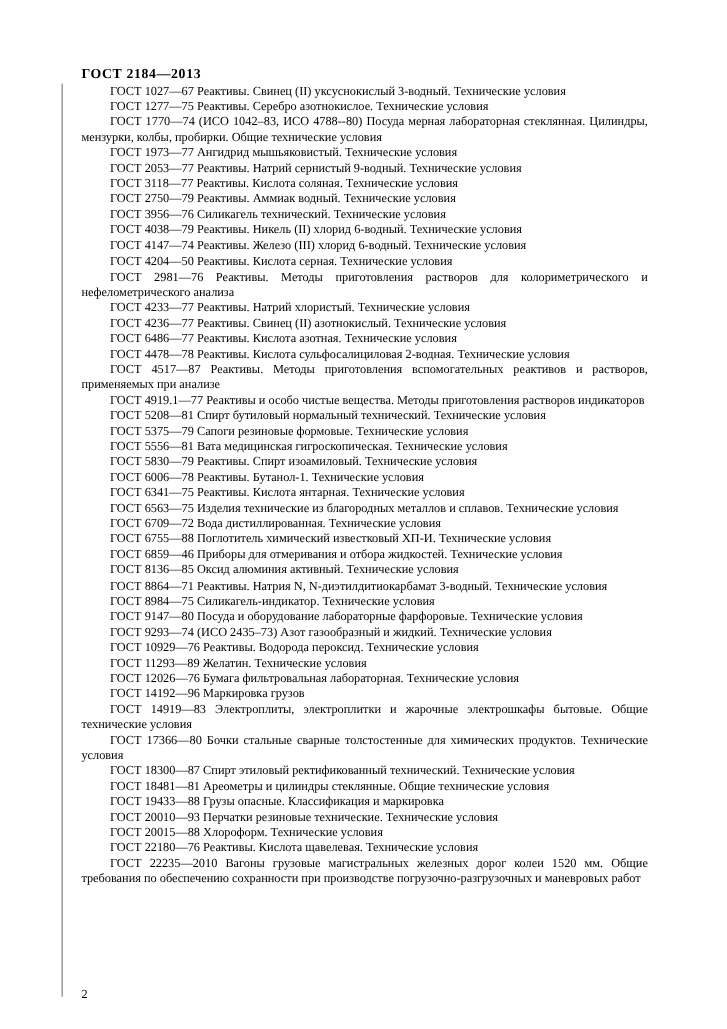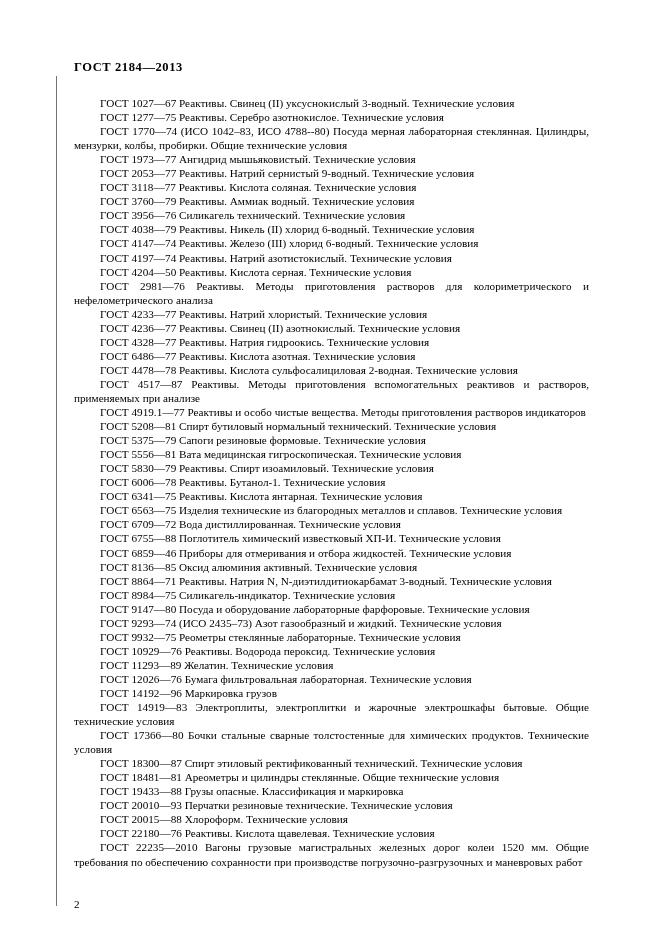--- a/index.html
+++ b/index.html
@@ -35,21 +35,21 @@
     position: absolute;
     left: 56px;
     top: 76px;
     width: 1px;
     height: 830px;
     background: #000000;
     opacity: 0.55;
   }
   .content {
     position: absolute;
-    top: 96px;
+    top: 76px;
     left: 74px;
     width: 515px;
     font-size: 11.2px;
     line-height: 14.05px;
     text-align: justify;
   }
   .content p {
     margin: 0;
     text-indent: 26px;
     text-align: justify;
@@ -72,50 +72,47 @@
 
   <div class="rule"></div>
 
   <div class="content">
     <p>ГОСТ 1027—67 Реактивы. Свинец (II) уксуснокислый 3-водный. Технические условия</p>
     <p>ГОСТ 1277—75 Реактивы. Серебро азотнокислое. Технические условия</p>
     <p>ГОСТ 1770—74 (ИСО 1042–83, ИСО 4788--80) Посуда мерная лабораторная стеклянная. Цилиндры, мензурки, колбы, пробирки. Общие технические условия</p>
     <p>ГОСТ 1973—77 Ангидрид мышьяковистый. Технические условия</p>
     <p>ГОСТ 2053—77 Реактивы. Натрий сернистый 9-водный. Технические условия</p>
     <p>ГОСТ 3118—77 Реактивы. Кислота соляная. Технические условия</p>
-    <p>ГОСТ 3760—79 Реактивы. Аммиак водный. Технические условия</p>
+    <p>ГОСТ 2750—79 Реактивы. Аммиак водный. Технические условия</p>
     <p>ГОСТ 3956—76 Силикагель технический. Технические условия</p>
     <p>ГОСТ 4038—79 Реактивы. Никель (II) хлорид 6-водный. Технические условия</p>
     <p>ГОСТ 4147—74 Реактивы. Железо (III) хлорид 6-водный. Технические условия</p>
-    <p>ГОСТ 4197—74 Реактивы. Натрий азотистокислый. Технические условия</p>
     <p>ГОСТ 4204—50 Реактивы. Кислота серная. Технические условия</p>
     <p>ГОСТ 2981—76 Реактивы. Методы приготовления растворов для колориметрического и нефелометрического анализа</p>
     <p>ГОСТ 4233—77 Реактивы. Натрий хлористый. Технические условия</p>
     <p>ГОСТ 4236—77 Реактивы. Свинец (II) азотнокислый. Технические условия</p>
-    <p>ГОСТ 4328—77 Реактивы. Натрия гидроокись. Технические условия</p>
     <p>ГОСТ 6486—77 Реактивы. Кислота азотная. Технические условия</p>
     <p>ГОСТ 4478—78 Реактивы. Кислота сульфосалициловая 2-водная. Технические условия</p>
     <p>ГОСТ 4517—87 Реактивы. Методы приготовления вспомогательных реактивов и растворов, применяемых при анализе</p>
     <p>ГОСТ 4919.1—77 Реактивы и особо чистые вещества. Методы приготовления растворов индикаторов</p>
     <p>ГОСТ 5208—81 Спирт бутиловый нормальный технический. Технические условия</p>
     <p>ГОСТ 5375—79 Сапоги резиновые формовые. Технические условия</p>
     <p>ГОСТ 5556—81 Вата медицинская гигроскопическая. Технические условия</p>
     <p>ГОСТ 5830—79 Реактивы. Спирт изоамиловый. Технические условия</p>
     <p>ГОСТ 6006—78 Реактивы. Бутанол-1. Технические условия</p>
     <p>ГОСТ 6341—75 Реактивы. Кислота янтарная. Технические условия</p>
     <p>ГОСТ 6563—75 Изделия технические из благородных металлов и сплавов. Технические условия</p>
     <p>ГОСТ 6709—72 Вода дистиллированная. Технические условия</p>
     <p>ГОСТ 6755—88 Поглотитель химический известковый ХП-И. Технические условия</p>
     <p>ГОСТ 6859—46 Приборы для отмеривания и отбора жидкостей. Технические условия</p>
     <p>ГОСТ 8136—85 Оксид алюминия активный. Технические условия</p>
     <p>ГОСТ 8864—71 Реактивы. Натрия N, N-диэтилдитиокарбамат 3-водный. Технические условия</p>
     <p>ГОСТ 8984—75 Силикагель-индикатор. Технические условия</p>
     <p>ГОСТ 9147—80 Посуда и оборудование лабораторные фарфоровые. Технические условия</p>
     <p>ГОСТ 9293—74 (ИСО 2435–73) Азот газообразный и жидкий. Технические условия</p>
-    <p>ГОСТ 9932—75 Реометры стеклянные лабораторные. Технические условия</p>
     <p>ГОСТ 10929—76 Реактивы. Водорода пероксид. Технические условия</p>
     <p>ГОСТ 11293—89 Желатин. Технические условия</p>
     <p>ГОСТ 12026—76 Бумага фильтровальная лабораторная. Технические условия</p>
     <p>ГОСТ 14192—96 Маркировка грузов</p>
     <p>ГОСТ 14919—83 Электроплиты, электроплитки и жарочные электрошкафы бытовые. Общие технические условия</p>
     <p>ГОСТ 17366—80 Бочки стальные сварные толстостенные для химических продуктов. Технические условия</p>
     <p>ГОСТ 18300—87 Спирт этиловый ректификованный технический. Технические условия</p>
     <p>ГОСТ 18481—81 Ареометры и цилиндры стеклянные. Общие технические условия</p>
     <p>ГОСТ 19433—88 Грузы опасные. Классификация и маркировка</p>
     <p>ГОСТ 20010—93 Перчатки резиновые технические. Технические условия</p>

